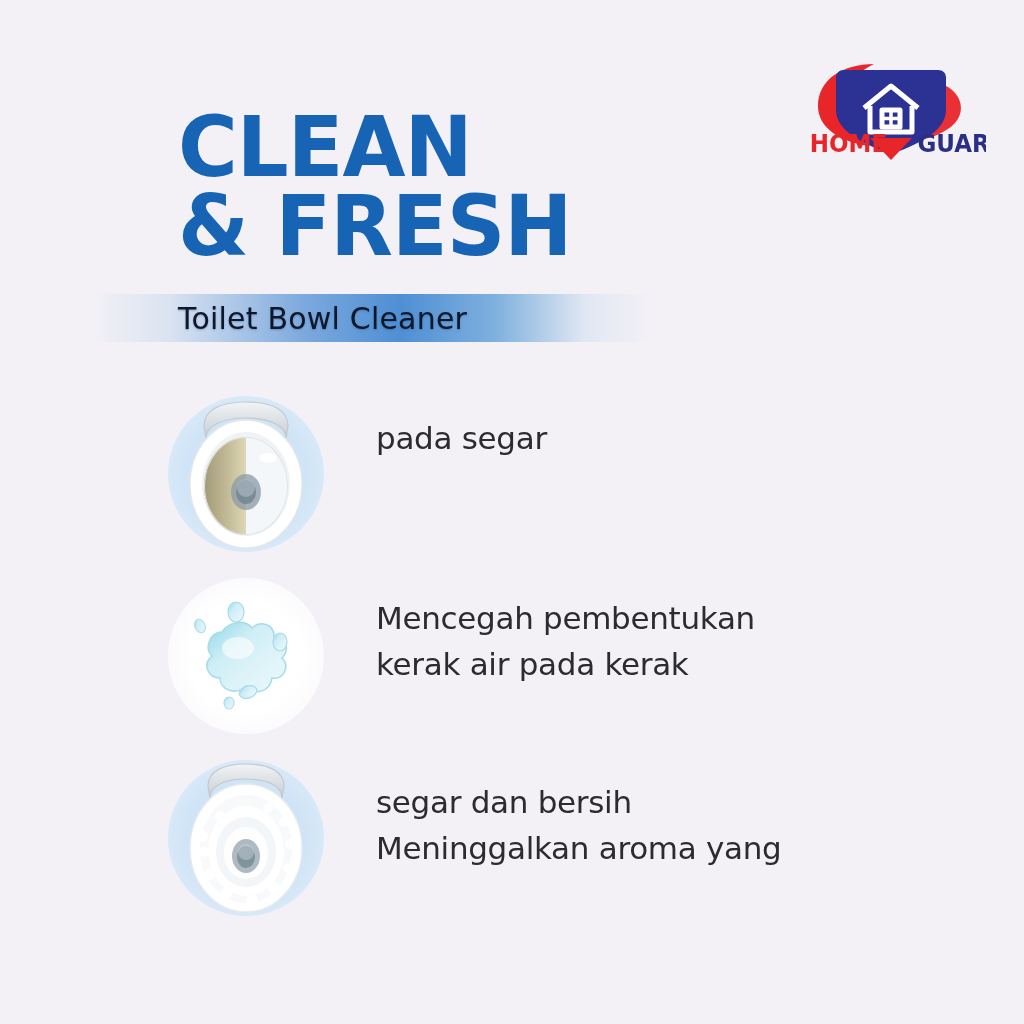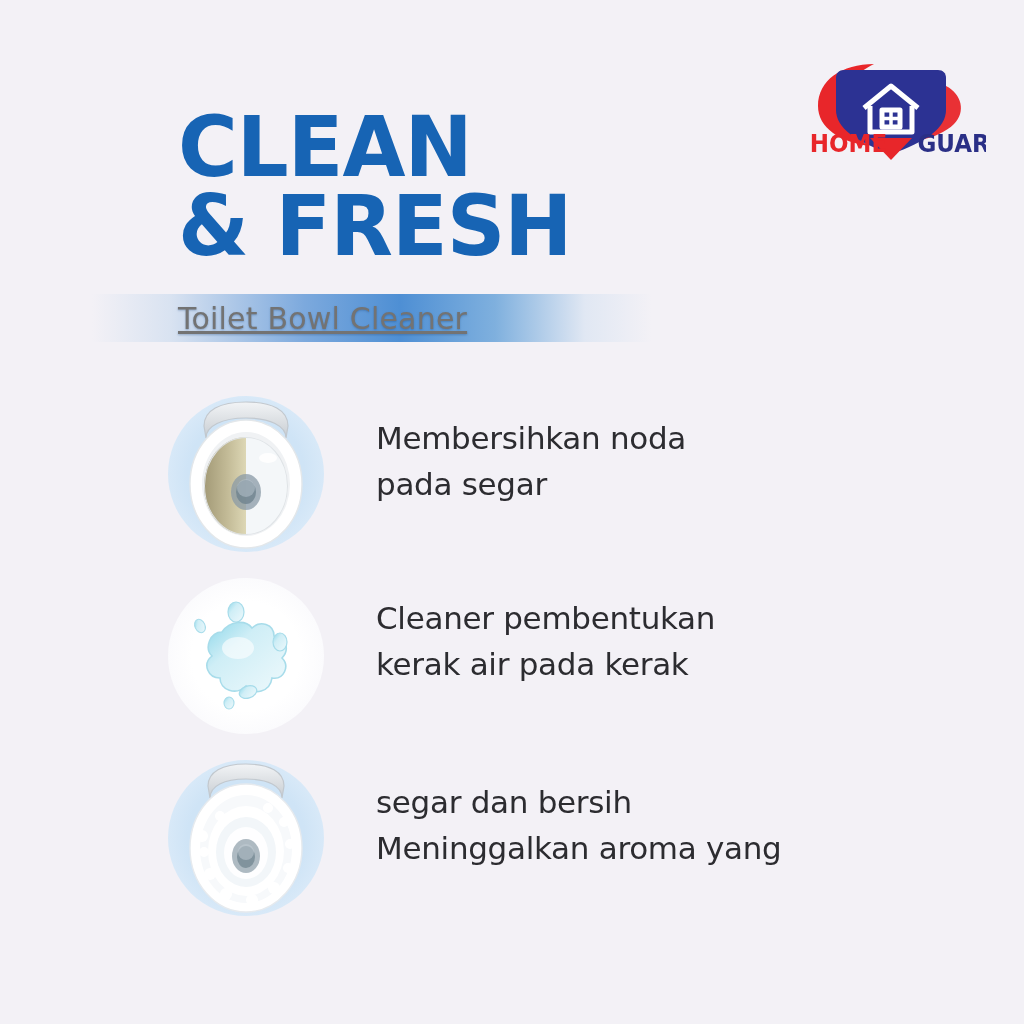--- a/index.html
+++ b/index.html
@@ -63,27 +63,26 @@
         rgba(190,214,238,0.35) 88%,
         rgba(243,241,246,0) 100%);
   }
   .banner-label {
     position: absolute;
     left: 178px;
     top: 298px;
     width: 560px;
     height: 42px;
     line-height: 42px;
-    color: #737373;
+    color: #0f172a;
     font-family: "DejaVu Sans", sans-serif;
     font-size: 30px;
     font-weight: normal;
     letter-spacing: 0.2px;
     text-shadow: 0 1px 2px rgba(30,70,120,0.35);
-    text-decoration: underline;
   }
 
   
   .features {
     position: absolute;
     left: 160px;
     top: 388px;
     width: 760px;
   }
   .feature-row {
@@ -190,21 +189,20 @@
         </g>
 
         <ellipse cx="86" cy="104" rx="15" ry="18" fill="#8a9aa6" opacity="0.75"></ellipse>
         <ellipse cx="86" cy="104" rx="10" ry="12" fill="#6f838f" opacity="0.8"></ellipse>
         <ellipse cx="86" cy="100" rx="9" ry="9" fill="#b9c6cf" opacity="0.5"></ellipse>
 
         <ellipse cx="108" cy="70" rx="9" ry="5" fill="#ffffff" opacity="0.85"></ellipse>
       </svg>
     </div>
     <div class="feature-text">
-      <span class="tline">Membersihkan noda</span>
       <span class="tline">pada segar</span>
     </div>
   </div>
 
   <div class="feature-row row-2">
     <div class="feature-icon">
       <svg width="172" height="172" viewBox="0 0 172 172" xmlns="http://www.w3.org/2000/svg">
         <defs>
           <linearGradient id="dropg" x1="0" y1="0" x2="1" y2="1">
             <stop offset="0%" stop-color="#8ed8ea"></stop>
@@ -224,21 +222,21 @@
         <ellipse cx="78" cy="78" rx="16" ry="11" fill="#ffffff" opacity="0.6"></ellipse>
 
         <ellipse cx="76" cy="42" rx="8" ry="10" fill="url(#dropg)" stroke="#a7dcea" stroke-width="1.2"></ellipse>
         <ellipse cx="40" cy="56" rx="5" ry="7" fill="url(#dropg)" stroke="#a7dcea" stroke-width="1.1" transform="rotate(-25 40 56)"></ellipse>
         <ellipse cx="120" cy="72" rx="7" ry="9" fill="url(#dropg)" stroke="#a7dcea" stroke-width="1.2"></ellipse>
         <ellipse cx="88" cy="122" rx="9" ry="6" fill="url(#dropg)" stroke="#a7dcea" stroke-width="1.2" transform="rotate(-20 88 122)"></ellipse>
         <ellipse cx="69" cy="133" rx="5" ry="6" fill="url(#dropg)" stroke="#a7dcea" stroke-width="1.1"></ellipse>
       </svg>
     </div>
     <div class="feature-text">
-      <span class="tline">Cleaner pembentukan</span>
+      <span class="tline">Mencegah pembentukan</span>
       <span class="tline">kerak air pada kerak</span>
     </div>
   </div>
 
   <div class="feature-row row-3">
     <div class="feature-icon">
       <svg width="172" height="172" viewBox="0 0 172 172" xmlns="http://www.w3.org/2000/svg">
         <defs>
           <radialGradient id="c3" cx="50%" cy="50%" r="50%">
             <stop offset="75%" stop-color="#cfe4f6"></stop>

